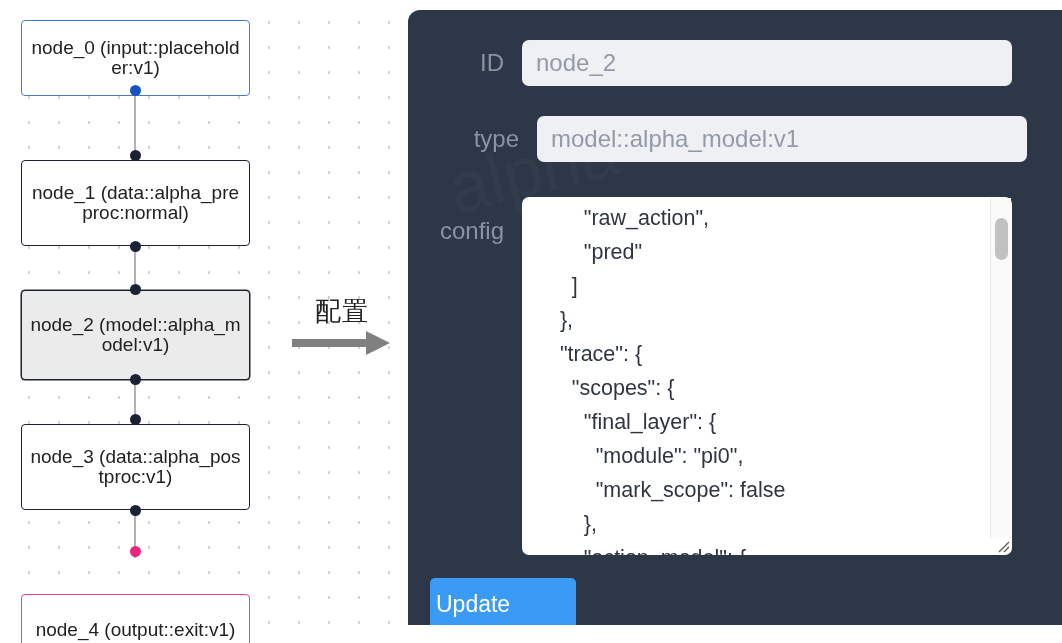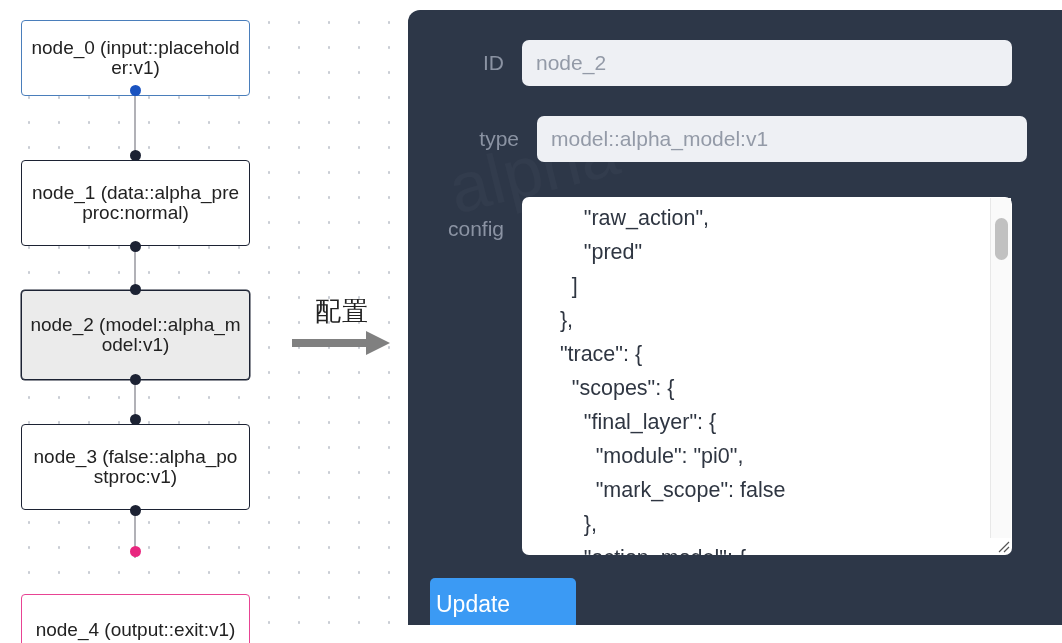--- a/index.html
+++ b/index.html
@@ -129,35 +129,35 @@
     white-space: nowrap;
   }
 
   .field-row {
     position: absolute;
     display: flex;
     align-items: center;
   }
   .field-label {
     color: #8b93a3;
-    font-size: 21px;
+    font-size: 24px;
     text-align: right;
     width: 114px;
     padding-right: 18px;
     box-sizing: border-box;
     flex: none;
   }
   .text-input {
     box-sizing: border-box;
     background: #eef0f4;
     border: none;
     border-radius: 7px;
     color: #939aa7;
     font-family: "Liberation Sans", sans-serif;
-    font-size: 21px;
+    font-size: 24px;
     padding: 12px 14px;
     outline: none;
   }
 
   #row-id   { left: 0; top: 30px; width: 654px; }
   #row-type { left: 0; top: 106px; width: 765px; margin-left: 15px; }
   #input-id   { width: 490px; height: 46px; }
   #input-type { width: 490px; height: 46px; }
 
   #row-config {
@@ -243,21 +243,21 @@
   <div class="node" id="node-1">
     <span class="node-text">node_1
 (data::alpha_preproc:normal)</span>
   </div>
   <div class="node is-selected" id="node-2">
     <span class="node-text">node_2
 (model::alpha_model:v1)</span>
   </div>
   <div class="node" id="node-3">
     <span class="node-text">node_3
-(false::alpha_postproc:v1)</span>
+(data::alpha_postproc:v1)</span>
   </div>
   <div class="node is-output" id="node-4">
     <span class="node-text">node_4
 (output::exit:v1)</span>
   </div>
 
   <div class="handle blue" id="h0-out"></div>
   <div class="handle" id="h1-in"></div>
   <div class="handle" id="h1-out"></div>
   <div class="handle" id="h2-in"></div>

